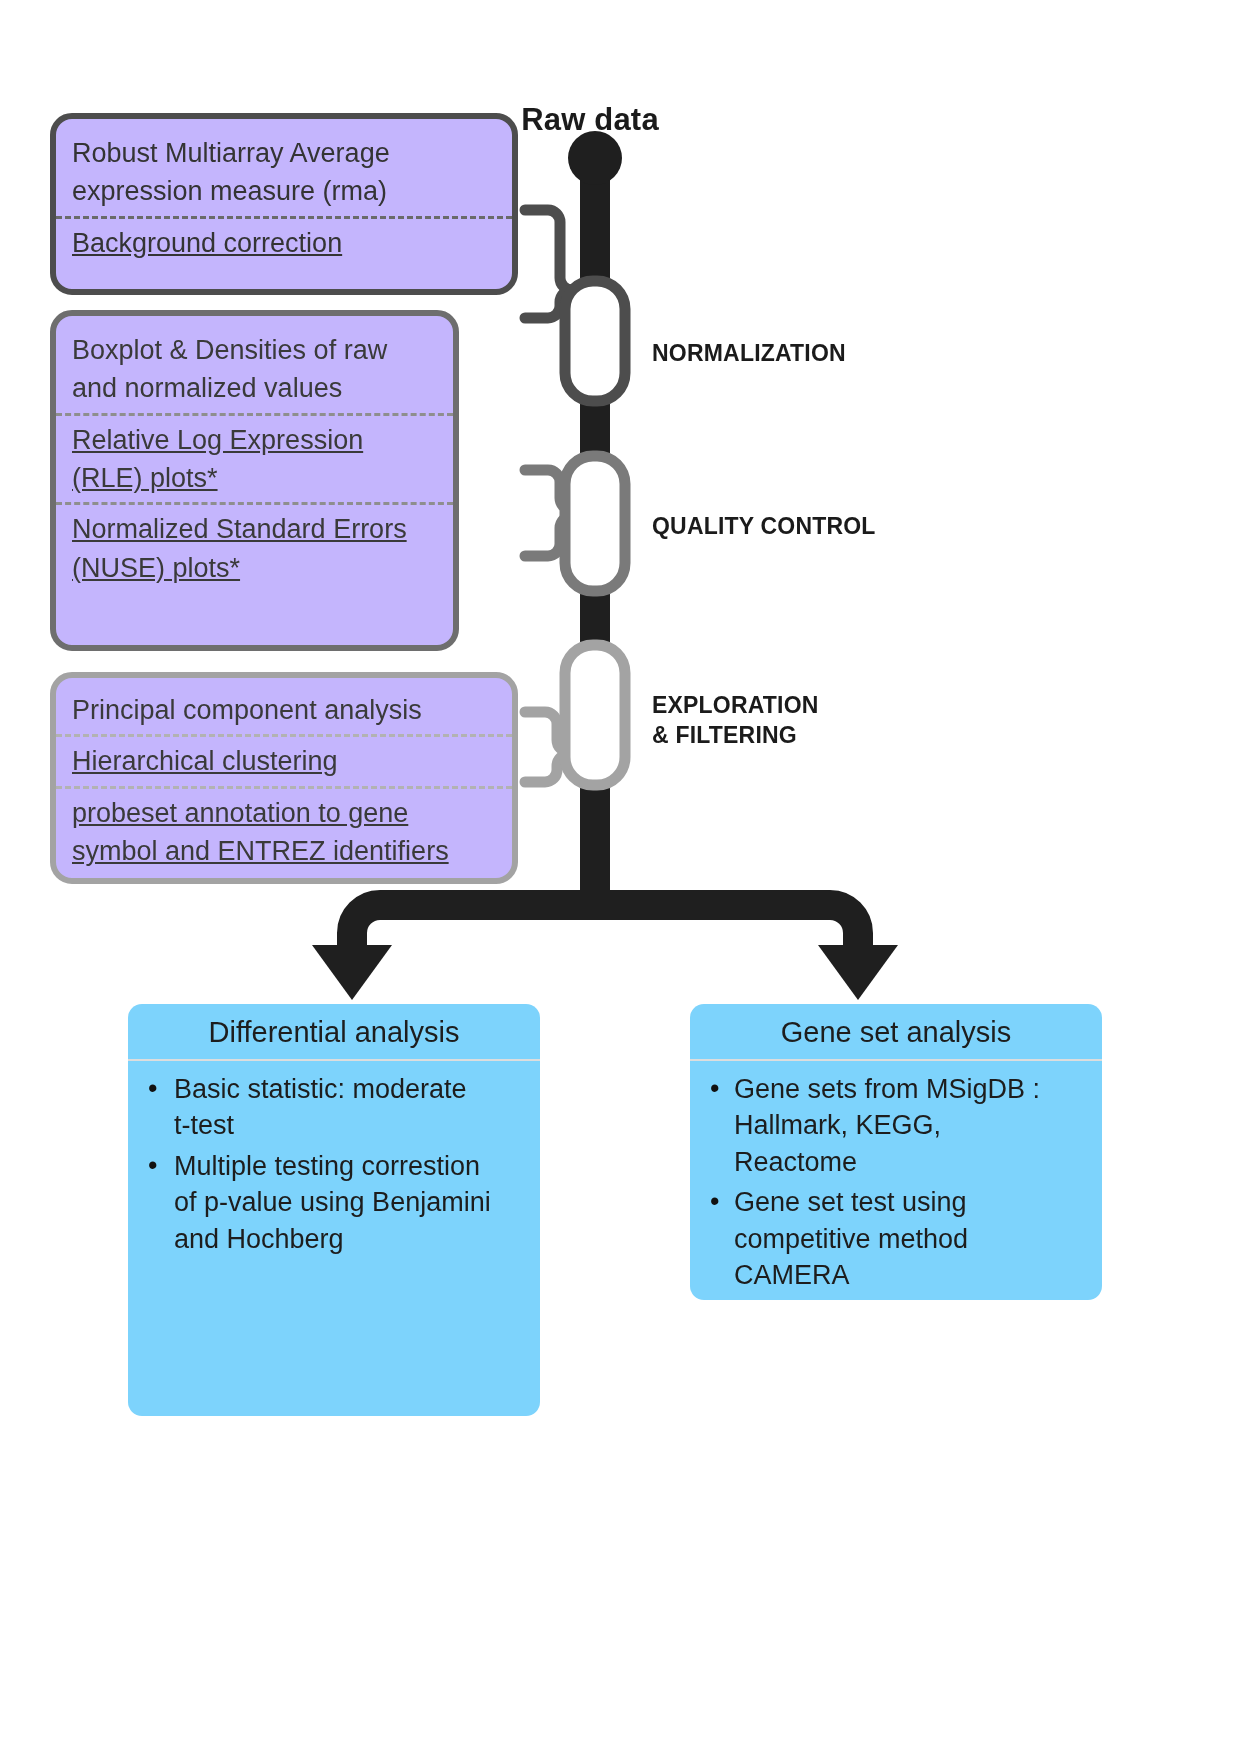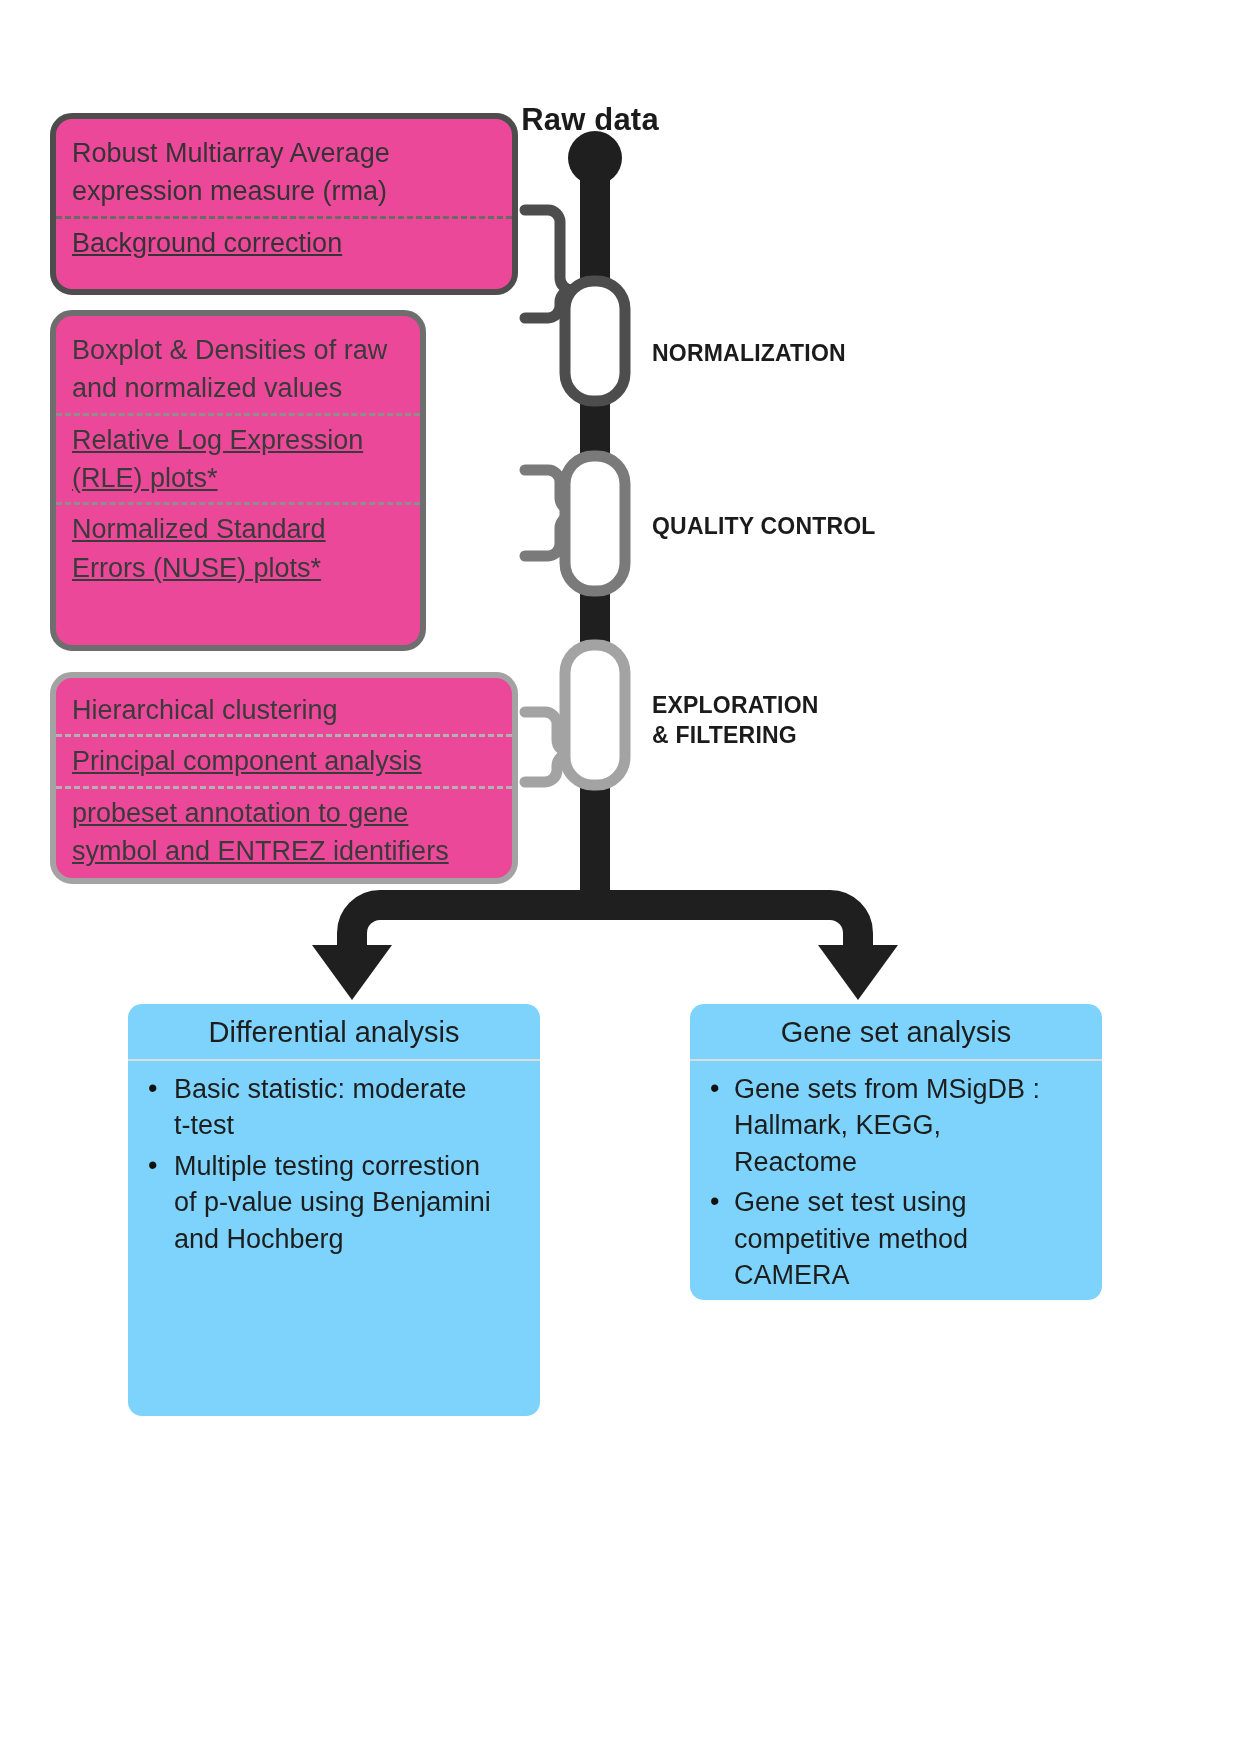--- a/index.html
+++ b/index.html
@@ -32,21 +32,21 @@
     font-weight: bold;
     color: #1b1b1b;
     letter-spacing: 0.2px;
     margin-top: 28px;
   }
 
   
   .stage-panel {
     position: absolute;
     box-sizing: border-box;
-    background: #ec4899;
+    background: #c4b5fd;
     border-style: solid;
     border-radius: 22px;
   }
   .stage-panel .panel-row {
     box-sizing: border-box;
     padding: 5px 14px 5px 16px;
     font-size: 27px;
     line-height: 1.42;
     color: #3a3a3a;
   }
@@ -61,21 +61,21 @@
     width: 468px; height: 182px;
     border-width: 6px;
     border-color: #4d4d4d;
     padding: 10px 0 10px 0;
   }
   #panel-normalization .panel-row { color: #343434; }
   #panel-normalization .panel-row + .panel-row { border-top-color: #6a6a6a; }
 
   #panel-quality {
     left: 50px; top: 310px;
-    width: 376px; height: 341px;
+    width: 409px; height: 341px;
     border-width: 6px;
     border-color: #6e6e6e;
     padding: 10px 0 2px 0;
   }
   #panel-quality .panel-row + .panel-row { border-top-color: #8e8e8e; }
 
   #panel-exploration {
     left: 50px; top: 672px;
     width: 468px; height: 212px;
     border-width: 6px;
@@ -180,22 +180,22 @@
   <div class="panel-row">Boxplot &amp; Densities
 of raw and
 normalized values</div>
   <div class="panel-row">Relative Log
 Expression (RLE) plots*</div>
   <div class="panel-row">Normalized Standard
 Errors (NUSE) plots*</div>
 </div>
 
 <div id="panel-exploration" class="stage-panel">
+  <div class="panel-row">Principal component analysis</div>
   <div class="panel-row">Hierarchical clustering</div>
-  <div class="panel-row">Principal component analysis</div>
   <div class="panel-row">probeset annotation to gene
 symbol and ENTREZ identifiers</div>
 </div>
 
 <div id="stage-label-normalization" class="stage-label">NORMALIZATION</div>
 <div id="stage-label-quality" class="stage-label">QUALITY CONTROL</div>
 <div id="stage-label-exploration" class="stage-label">EXPLORATION
 &amp; FILTERING</div>
 
 <div id="box-differential" class="result-box">

